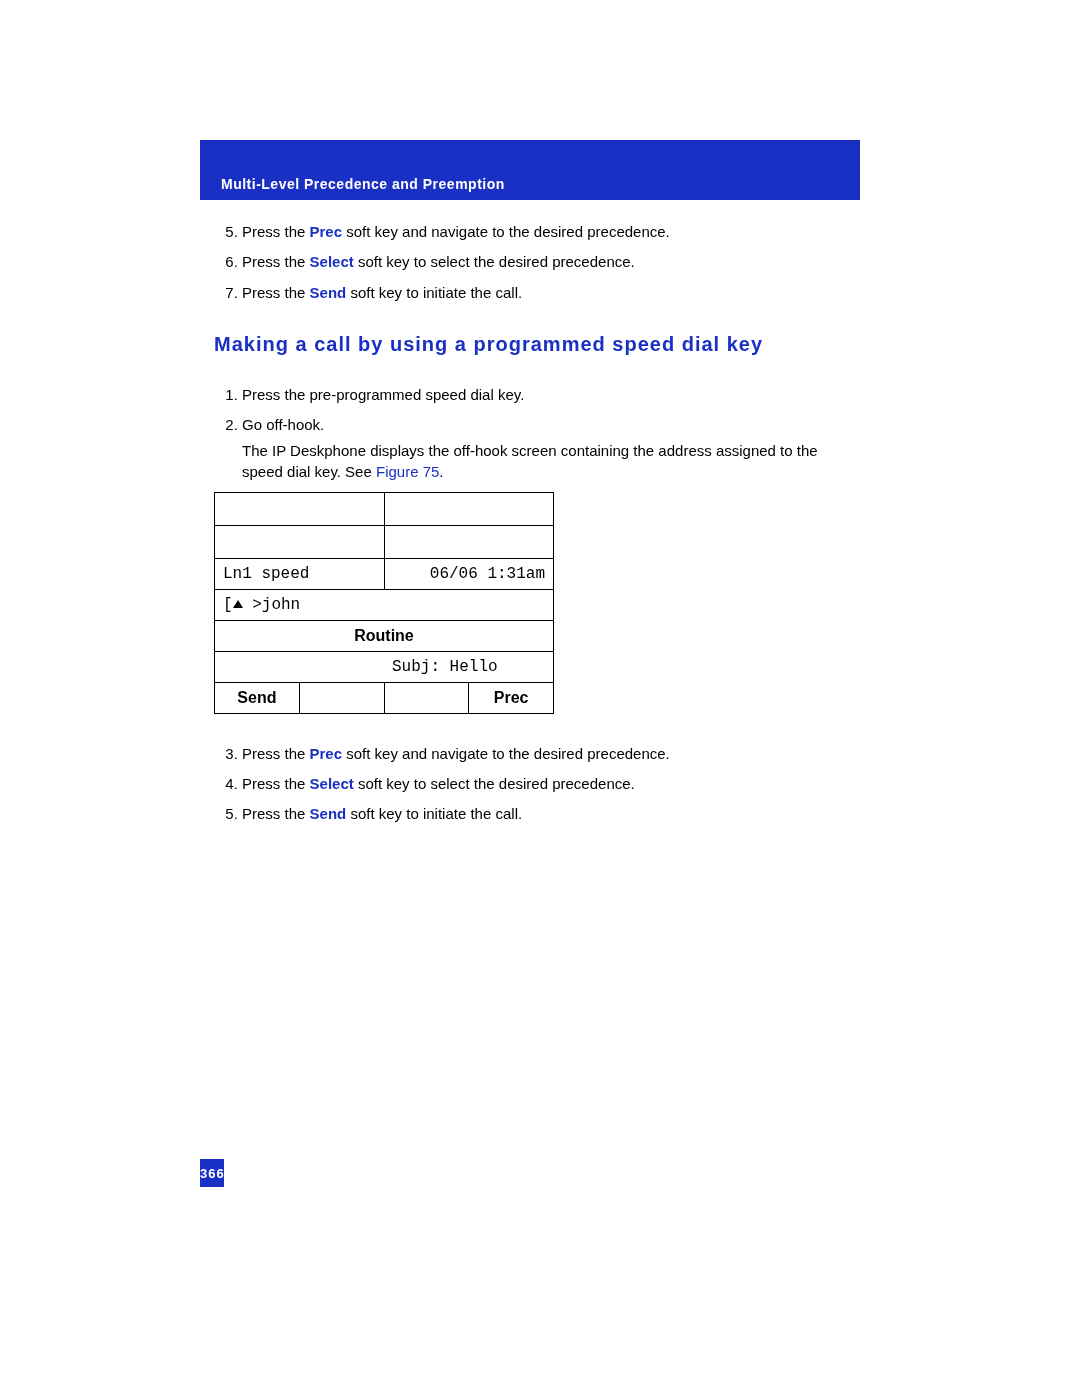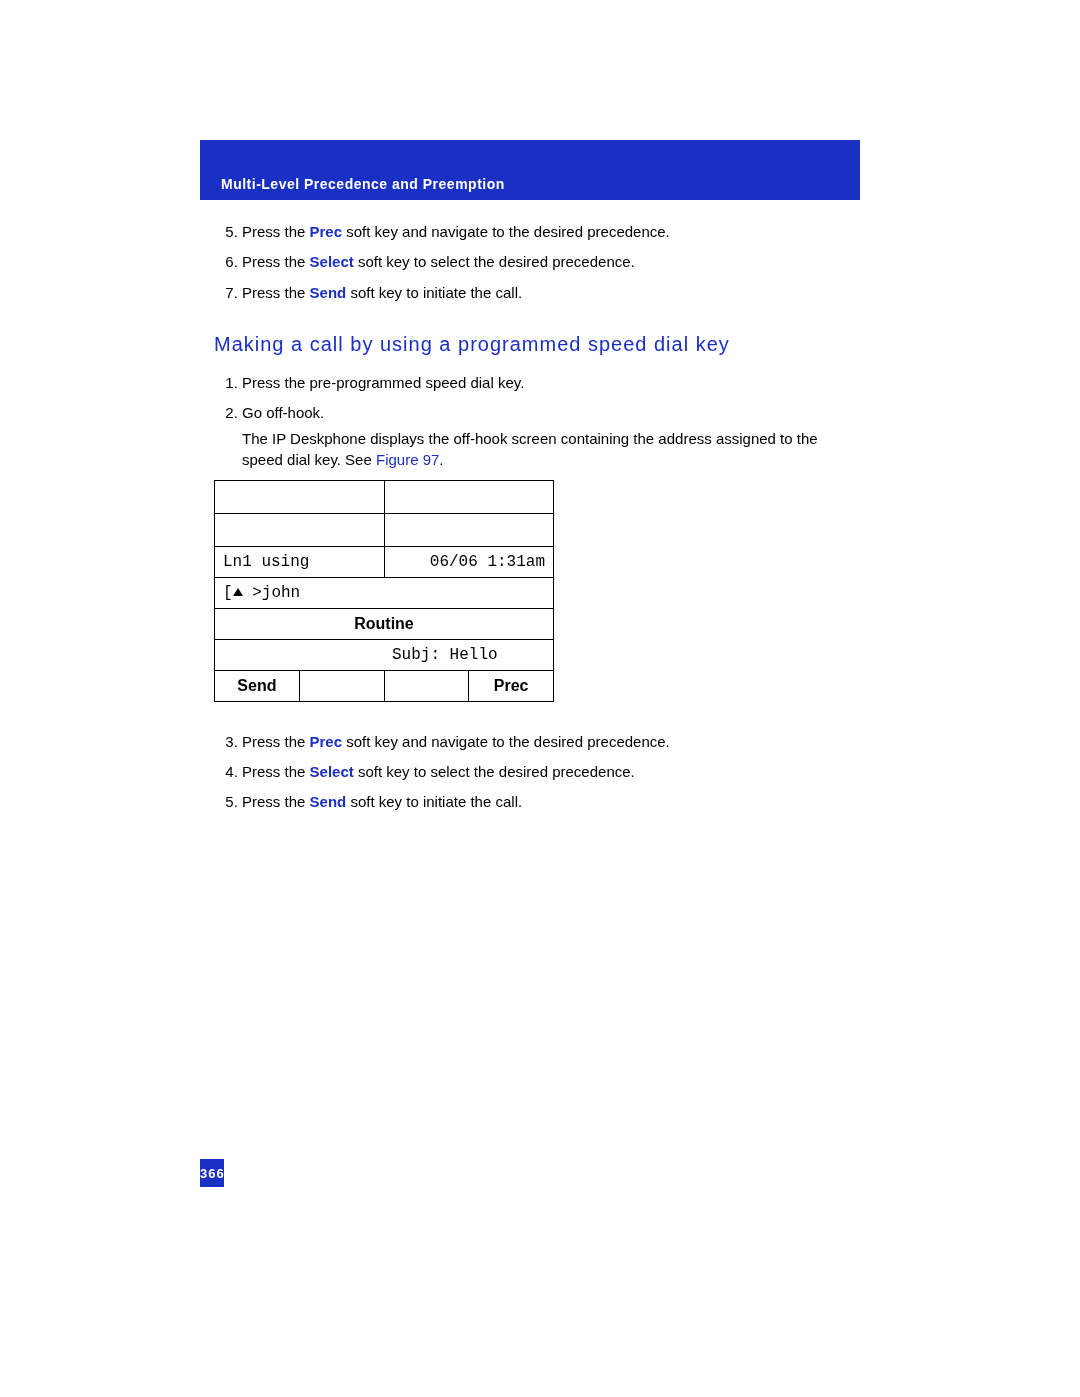--- a/index.html
+++ b/index.html
@@ -46,23 +46,23 @@
     margin-bottom: 10px;
     line-height: 1.35;
   }
   .kw {
     color: #1a2fc4;
     font-weight: bold;
   }
   h2.section {
     color: #1a2fc4;
     font-size: 20px;
-    font-weight: normal;
+    font-weight: bold;
     letter-spacing: 1px;
-    margin: 28px 0 16px 0;
+    margin: 28px 0 28px 0;
     line-height: 1.3;
   }
   .indent-text {
     margin-left: 28px;
     margin-top: 6px;
     line-height: 1.35;
   }
   .fig-link {
     color: #1a2fc4;
   }
@@ -143,38 +143,38 @@
 
       <h2 class="section">Making a call by using a programmed speed dial key</h2>
 
       <ol class="steps" id="mid-steps" start="1">
         <li>
           <span>Press the pre-programmed speed dial key.</span>
         </li>
         <li>
           <span>Go off-hook.</span>
           <div class="indent-text" style="margin-left:0;">
-            <span>The IP Deskphone displays the off-hook screen containing the address assigned to the speed dial key. See </span><span class="fig-link">Figure 97</span><span>.</span>
+            <span>The IP Deskphone displays the off-hook screen containing the address assigned to the speed dial key. See </span><span class="fig-link">Figure 75</span><span>.</span>
           </div>
         </li>
       </ol>
 
 
       <table class="phone-screen">
         <tbody>
             <tr>
               <td class="empty" colspan="2"></td>
               <td class="empty" colspan="2"></td>
             </tr>
         <tr>
               <td class="empty" colspan="2"></td>
               <td class="empty" colspan="2"></td>
             </tr>
         <tr>
-          <td colspan="2">Ln1 using</td>
+          <td colspan="2">Ln1 speed</td>
           <td colspan="2" class="right">06/06 1:31am</td>
         </tr>
         <tr>
           <td colspan="2" style="border-right:none">
             <span>[</span><span class="tri-up"></span><span> &gt;john</span>
           </td>
           <td colspan="2" style="border-left:none"></td>
         </tr>
         <tr>
               <td colspan="4" class="center bold">Routine</td>

